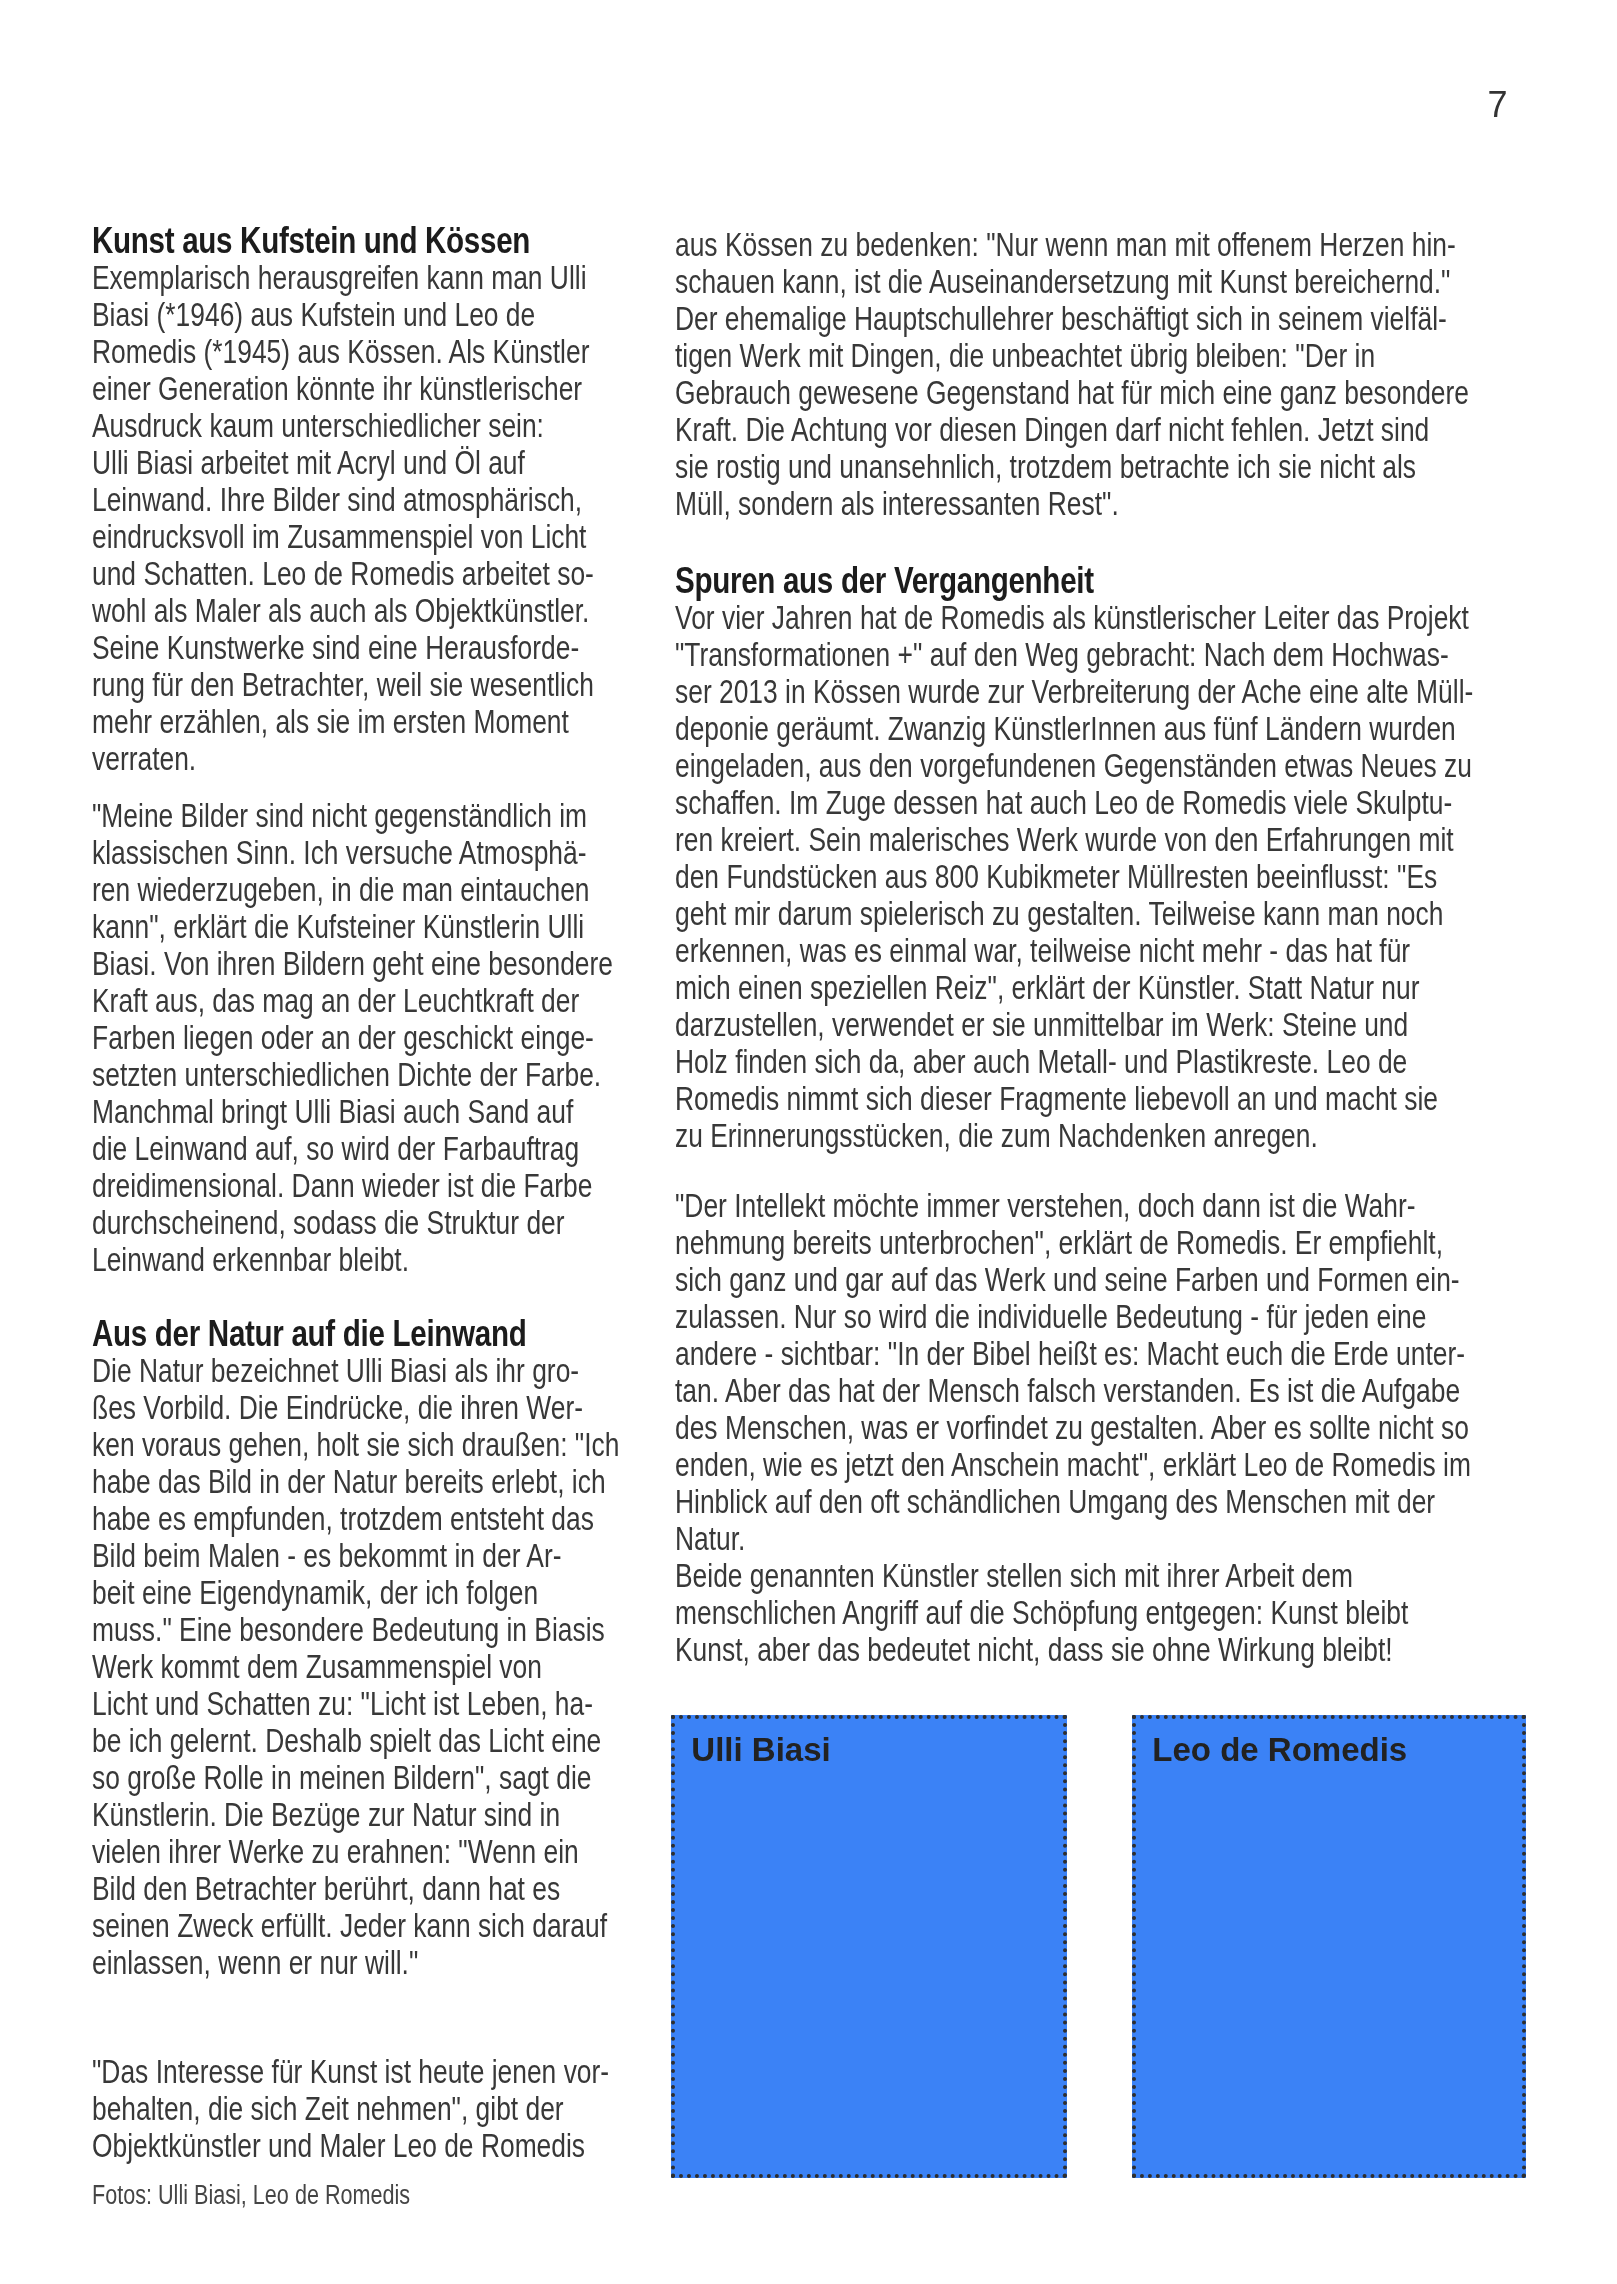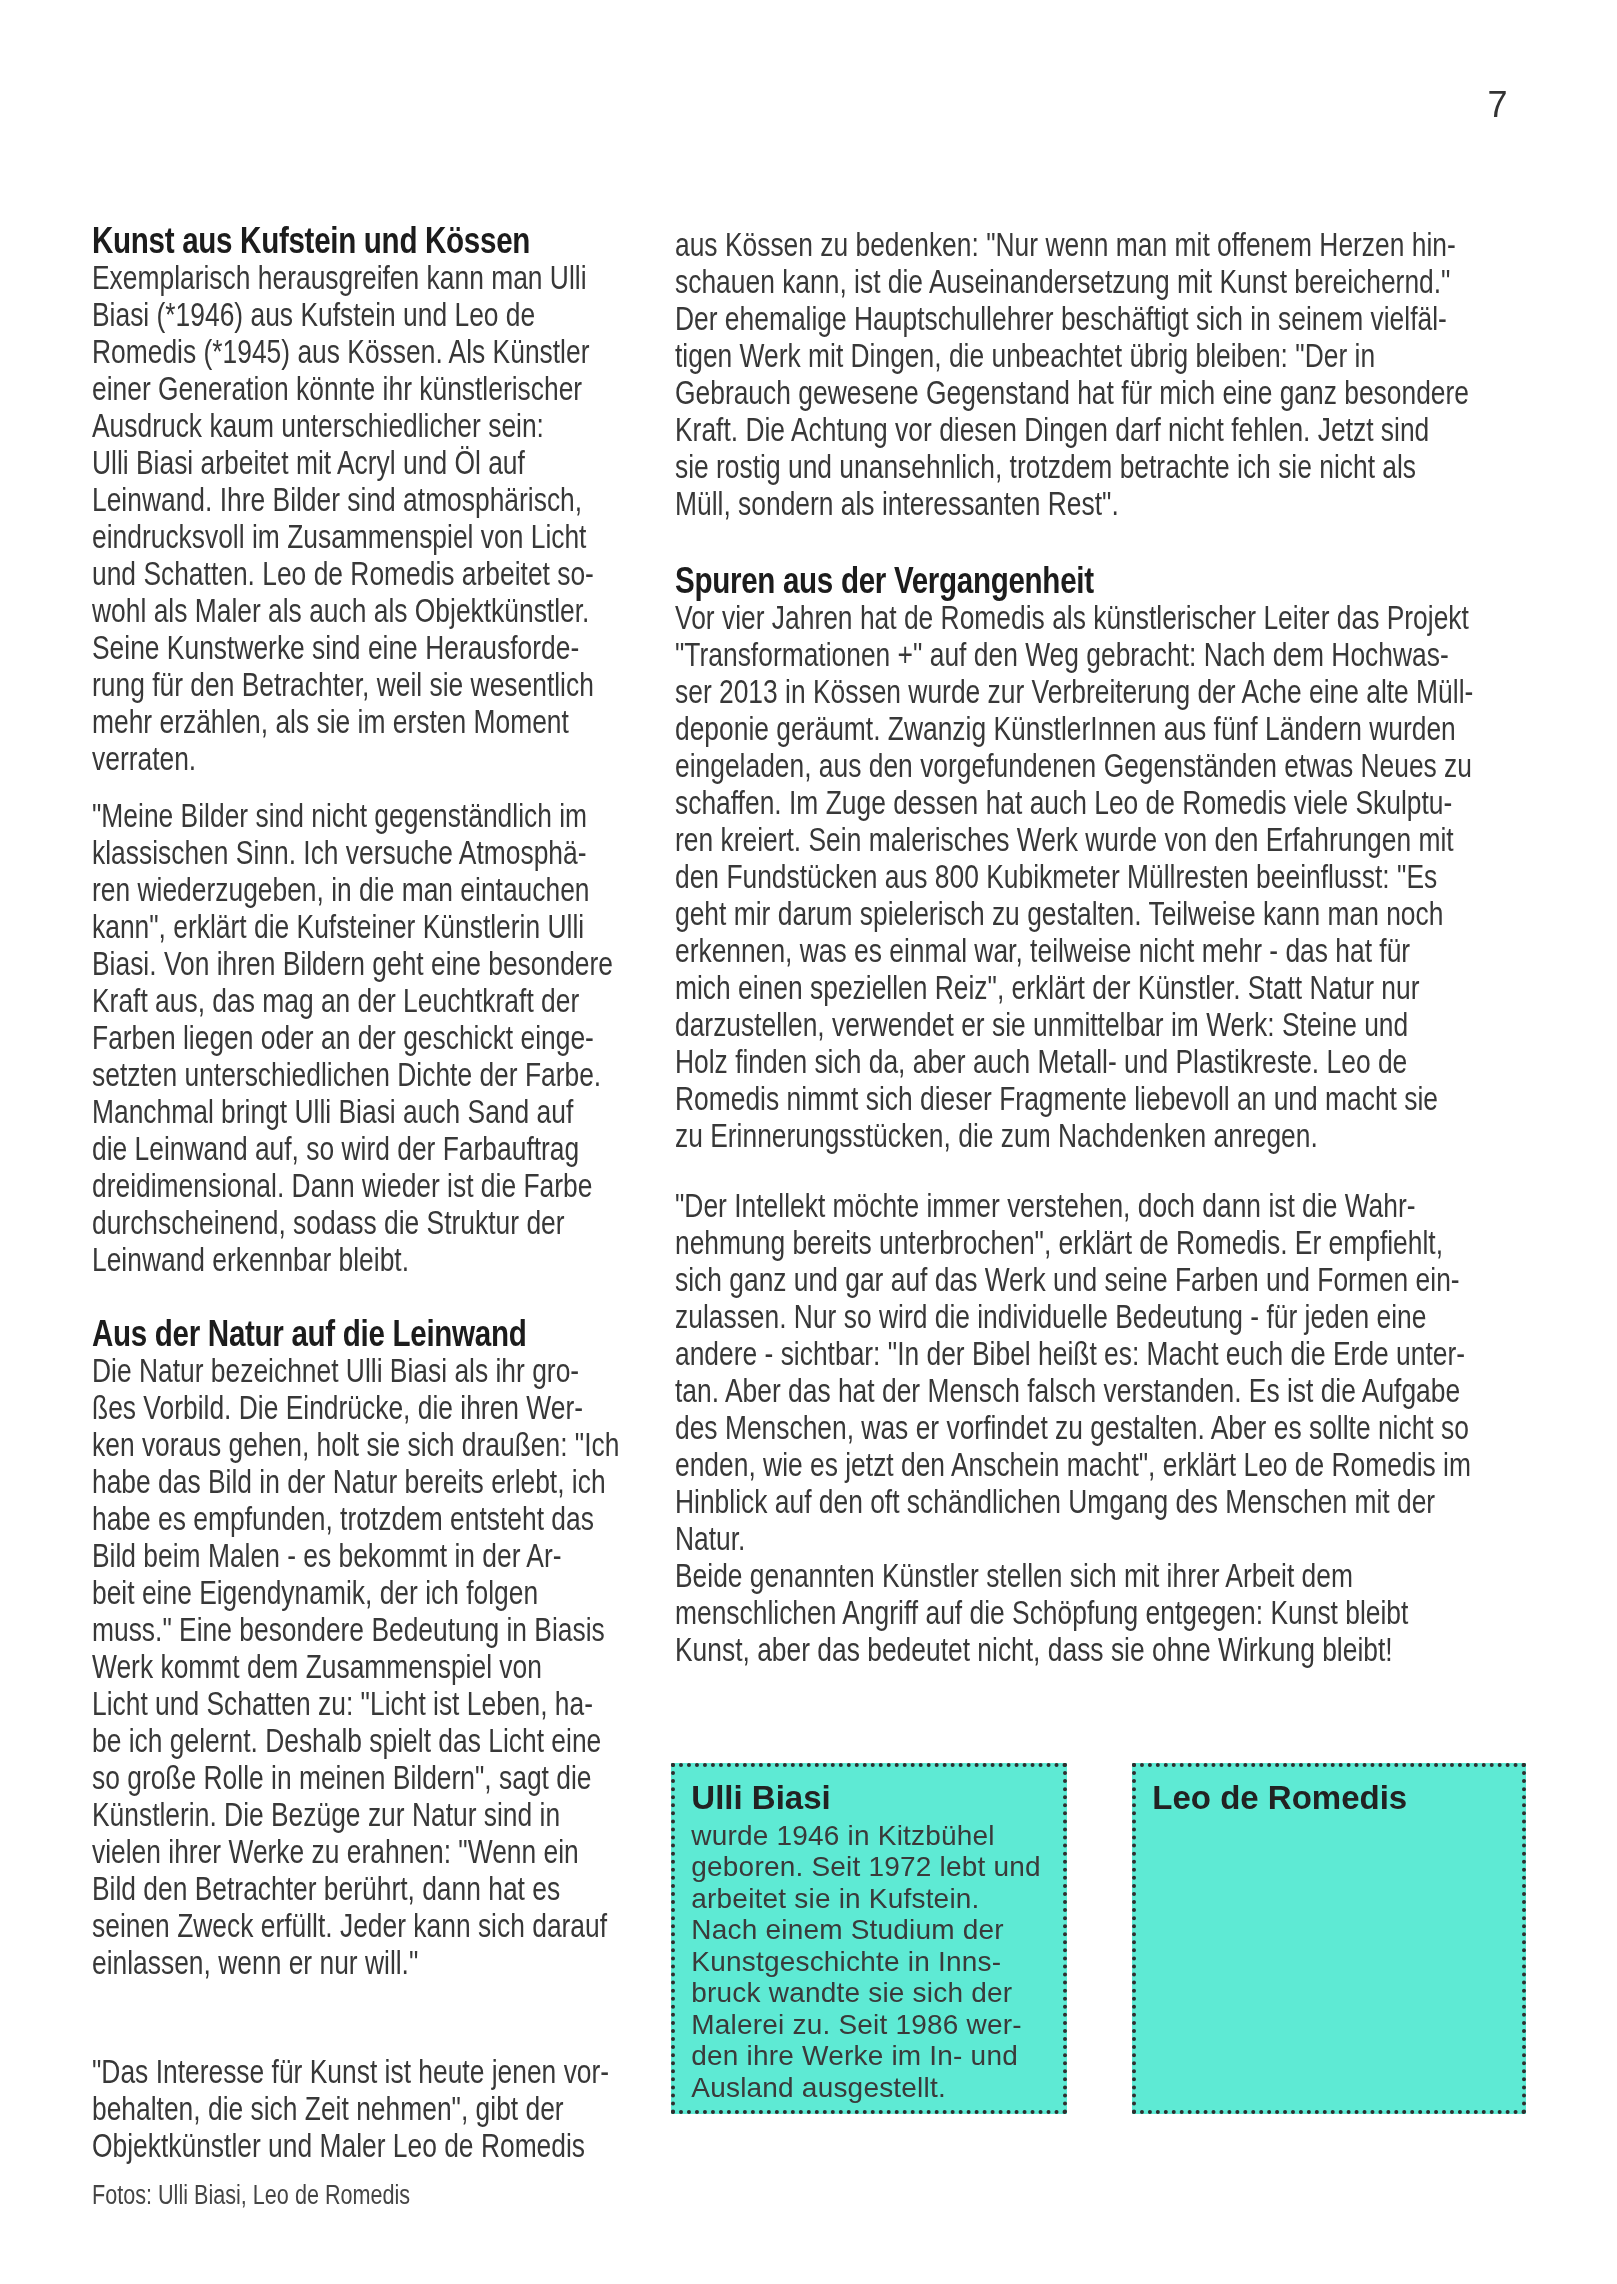--- a/index.html
+++ b/index.html
@@ -50,24 +50,24 @@
   .gap-large  { margin-top: 72px; }
   .credit {
     font-size: 27px; line-height: 33px;
     font-weight: 300;
     color: #454545;
     margin-top: 14.7px;
     white-space: pre;
   }
   .info-box {
     position: absolute;
-    top: 1763px;
-    width: 396px; height: 351px;
+    top: 1715px;
+    width: 396px; height: 463px;
     box-sizing: border-box;
-    background: #5eead4;
+    background: #3b82f6;
     border: 4.9px dotted #2e2e2e;
     padding: 11.4px 16.3px 0 16.3px;
     overflow: hidden;
   }
   .info-box.box-left  { left: 671px; }
   .info-box.box-right { left: 1116px; width: 394px; margin-left: 16px; }
   .info-box-title {
     font-size: 33px; line-height: 39px;
     font-weight: bold;
     color: #222222;
@@ -175,27 +175,18 @@
 enden, wie es jetzt den Anschein macht", erklärt Leo de Romedis im
 Hinblick auf den oft schändlichen Umgang des Menschen mit der
 Natur.
 Beide genannten Künstler stellen sich mit ihrer Arbeit dem
 menschlichen Angriff auf die Schöpfung entgegen: Kunst bleibt
 Kunst, aber das bedeutet nicht, dass sie ohne Wirkung bleibt!</div>
 </div>
 
 <div class="info-box box-left">
   <div class="info-box-title">Ulli Biasi</div>
-  <div class="info-box-body">wurde 1946 in Kitzbühel
-geboren. Seit 1972 lebt und
-arbeitet sie in Kufstein.
-Nach einem Studium der
-Kunstgeschichte in Inns-
-bruck wandte sie sich der
-Malerei zu. Seit 1986 wer-
-den ihre Werke im In- und
-Ausland ausgestellt.</div>
 </div>
 
 <div class="info-box box-right">
   <div class="info-box-title">Leo de Romedis</div>
 </div>
 
 
 </body></html>

